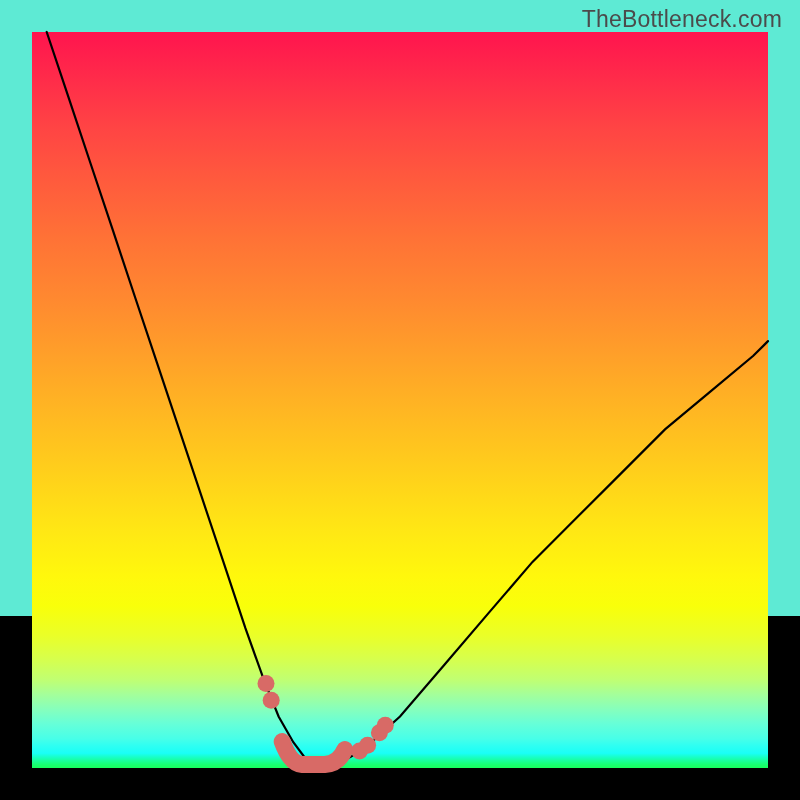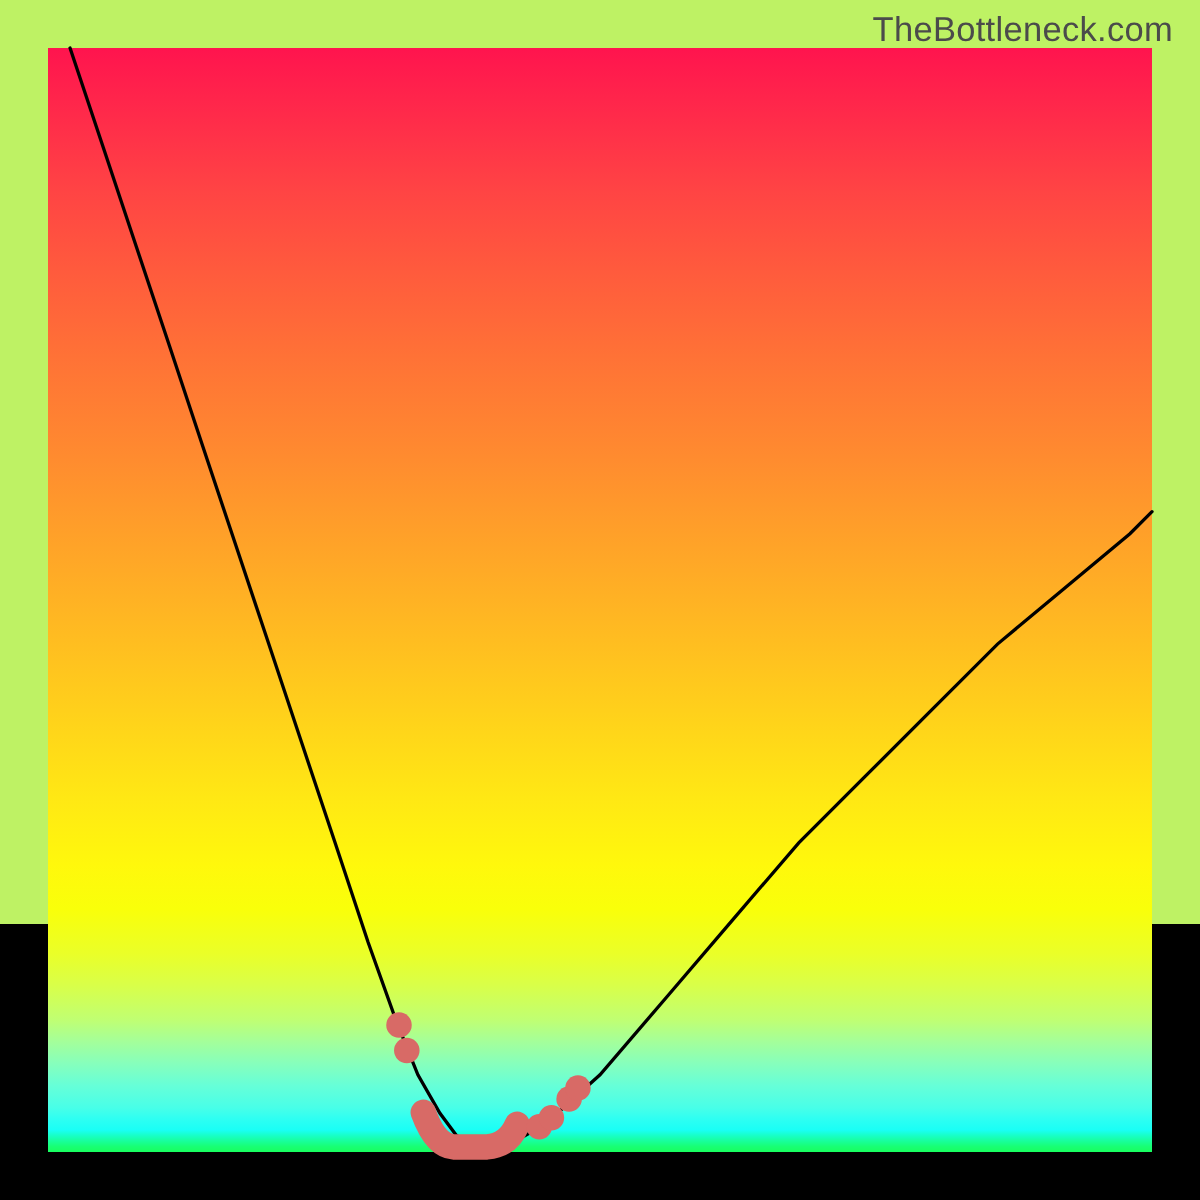--- a/index.html
+++ b/index.html
@@ -10,21 +10,21 @@
     background: #000;
     overflow: hidden;
     font-family: Arial, Helvetica, sans-serif;
   }
   .frame {
     position: absolute;
     top: 0;
     left: 0;
     width: 800px;
     height: 616px;
-    background: #bef264;
+    background: #5eead4;
   }
   .plot-area {
     position: absolute;
     top: 32px;
     left: 32px;
     width: 736px;
     height: 736px;
     
     background: linear-gradient(
       to bottom,

